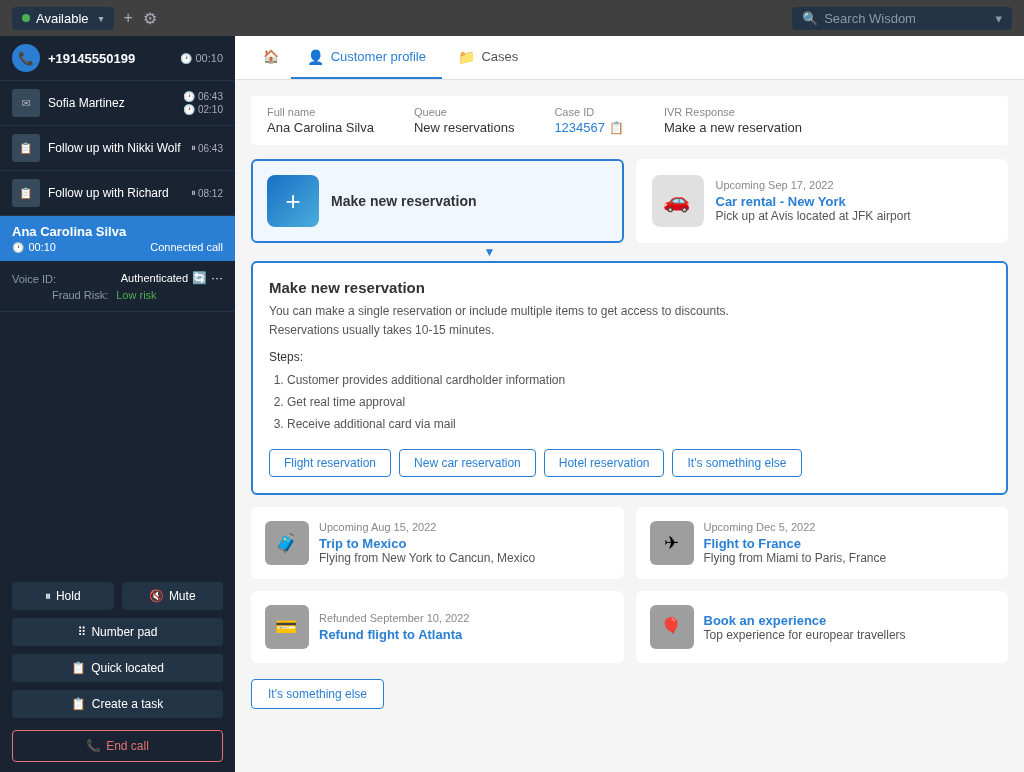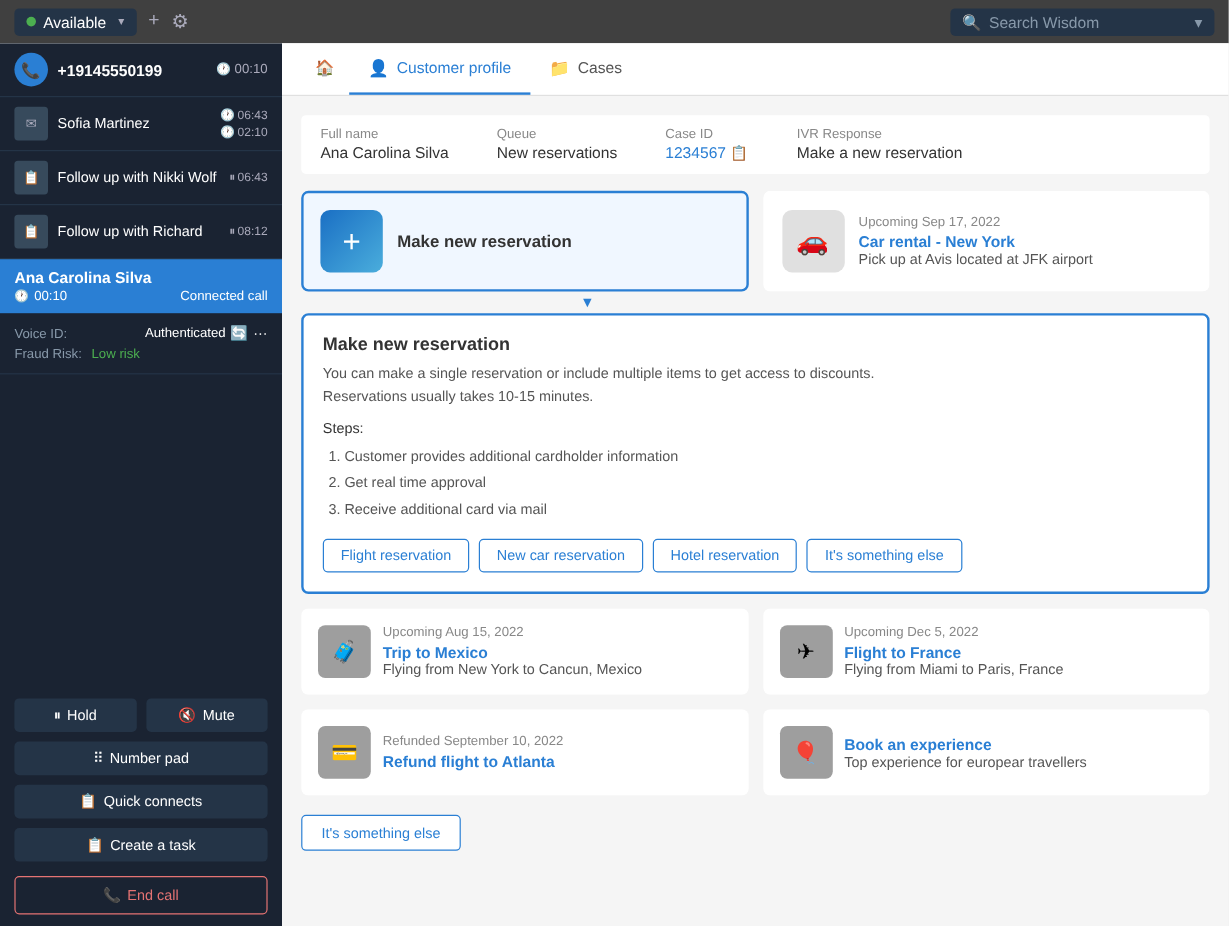--- a/index.html
+++ b/index.html
@@ -33,21 +33,21 @@
     
     .active-call { background: #2a7fd4; padding: 8px 12px; }
     .active-call-name { font-weight: 600; font-size: 13px; }
     .active-call-meta { font-size: 11px; display: flex; align-items: center; justify-content: space-between; margin-top: 2px; }
     .active-call-timer { display: flex; align-items: center; gap: 4px; }
 
     .call-details { padding: 10px 12px; border-bottom: 1px solid #243447; }
     .voice-id-row { display: flex; align-items: flex-end; justify-content: space-between; margin-bottom: 4px; }
     .voice-id-label { color: #8899aa; font-size: 11px; }
     .voice-id-value { color: white; font-size: 11px; display: flex; align-items: center; gap: 4px; }
-    .fraud-row { display: flex; align-items: center; gap: 8px; }
+    .fraud-row { display: flex; align-items: center; gap: 8px; margin-left: 40px; }
     .fraud-label { color: #8899aa; font-size: 11px; }
     .fraud-value { color: #4caf50; font-size: 11px; }
 
     .call-actions { padding: 10px 12px; display: flex; flex-direction: column; gap: 8px; margin-top: auto; }
     .btn-row { display: flex; gap: 8px; }
     .btn-half { flex: 1; padding: 7px; background: #243447; color: white; border: none; border-radius: 4px; cursor: pointer; font-size: 12px; display: flex; align-items: center; justify-content: center; gap: 5px; }
     .btn-full { width: 100%; padding: 7px; background: #243447; color: white; border: none; border-radius: 4px; cursor: pointer; font-size: 12px; display: flex; align-items: center; justify-content: center; gap: 5px; }
     .btn-end { width: 100%; padding: 8px; background: transparent; color: #e57373; border: 1px solid #e57373; border-radius: 4px; cursor: pointer; font-size: 12px; display: flex; align-items: center; justify-content: center; gap: 5px; margin-top: 4px; }
 
     
@@ -206,21 +206,21 @@
           <span>🔇</span>
           <span>Mute</span>
         </button>
       </div>
       <button class="btn-full">
         <span>⠿</span>
         <span>Number pad</span>
       </button>
       <button class="btn-full">
         <span>📋</span>
-        <span>Quick connects</span>
+        <span>Quick located</span>
       </button>
       <button class="btn-full">
         <span>📋</span>
         <span>Create a task</span>
       </button>
       <button class="btn-end">
         <span>📞</span>
         <span>End call</span>
       </button>
     </div>

